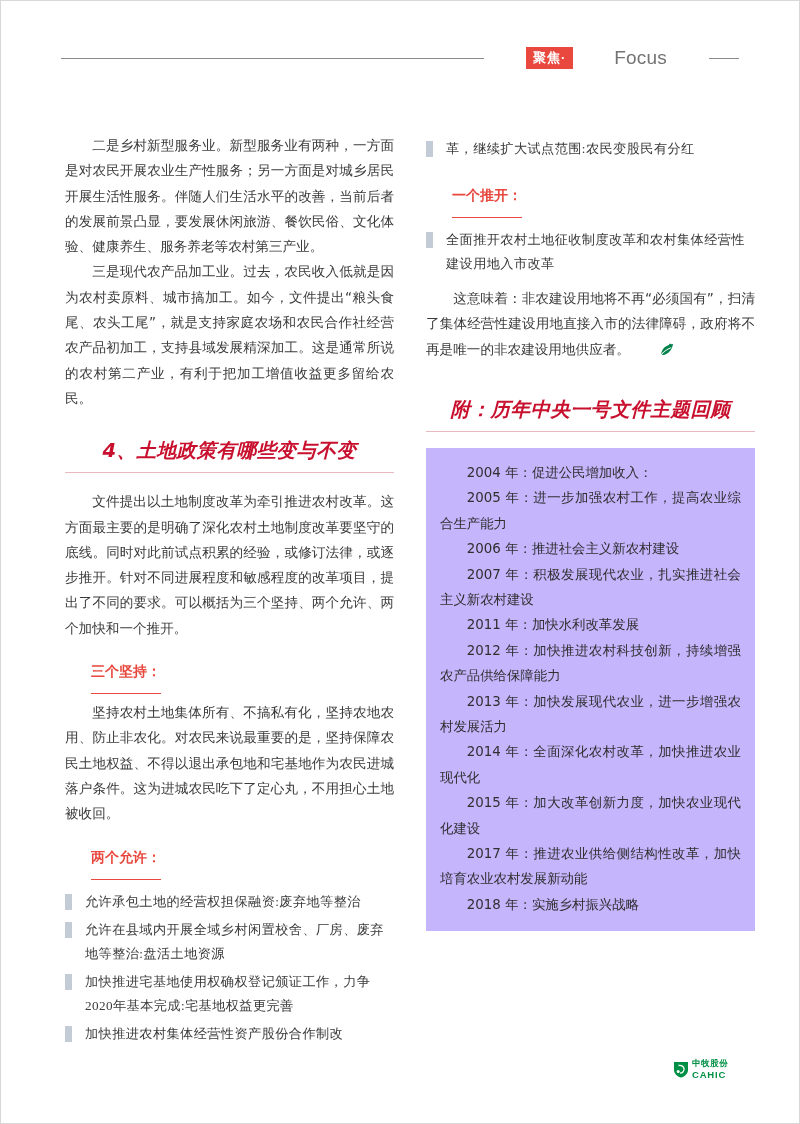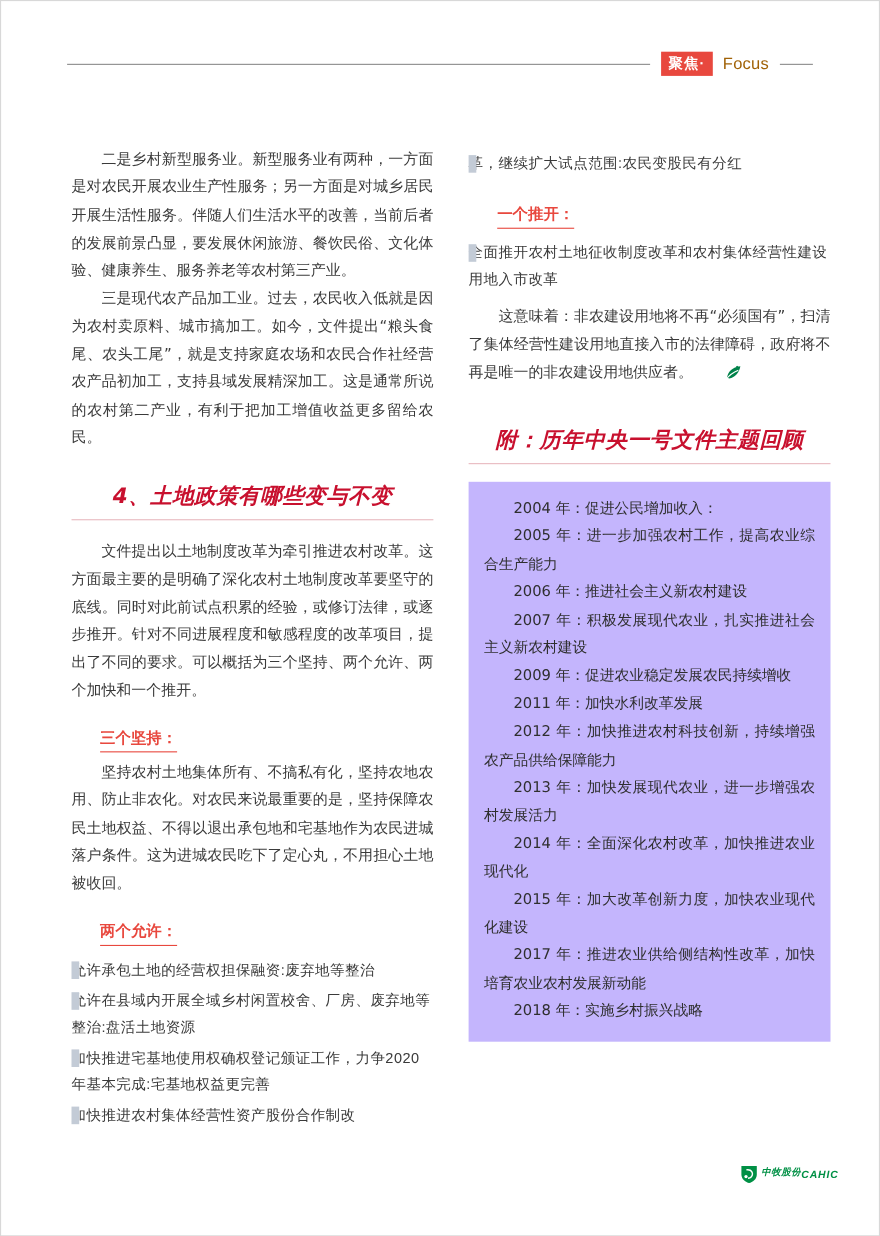--- a/index.html
+++ b/index.html
@@ -30,40 +30,41 @@
   
   .runhead {
     position: absolute;
     top: 46px;
     left: 60px;
     right: 60px;
     height: 22px;
     display: flex;
     align-items: center;
     justify-content: flex-end;
+    gap: 32px;
   }
   .runhead .rule-long {
     flex: 1 1 auto;
     height: 1px;
     background: #8a8a8a;
     margin-right: 10px;
   }
   .runhead .badge {
     background: #e8483e;
     color: #ffffff;
     font-size: 13px;
     line-height: 1;
     padding: 4px 7px 5px 7px;
     letter-spacing: 1px;
     font-weight: 700;
     white-space: nowrap;
   }
   .runhead .focus {
-    font-size: 15px;
-    color: #a16207;
+    font-size: 19px;
+    color: #737373;
     margin-left: 9px;
     letter-spacing: .2px;
     white-space: nowrap;
   }
   .runhead .rule-short {
     width: 30px;
     height: 1px;
     background: #8a8a8a;
     margin-left: 10px;
   }
@@ -118,32 +119,32 @@
   }
 
   
   .sub-label {
     margin: 20px 0 6px 26px;
     color: #e8483e;
     font-size: 14px;
     font-weight: 700;
     display: inline-block;
     border-bottom: 1px solid #e8483e;
-    padding-bottom: 2px;
+    padding-bottom: 12px;
     line-height: 20px;
     font-family: "DejaVu Sans", "Liberation Sans", sans-serif;
   }
   .sub-label-wrap { display: block; }
 
   
   .kai-item {
     position: relative;
-    padding-left: 0;
+    padding-left: 20px;
     margin-top: 4px;
-    font-family: Liberation Sans, sans-serif;
+    font-family: Liberation Serif, serif;
     font-size: 13.2px;
     line-height: 24px;
     color: #3a3a3a;
     letter-spacing: .4px;
   }
   .kai-item::before {
     content: "";
     position: absolute;
     left: 0;
     top: 4px;
@@ -182,21 +183,21 @@
   
   .footer-logo {
     position: absolute;
     left: 672px;
     top: 1058px;
     display: flex;
     align-items: center;
     gap: 3px;
   }
   .footer-logo .mark { width: 16px; height: 17px; display:block; }
-  .footer-logo .words { display: flex; flex-direction: row; line-height: 1; font-style: italic; }
+  .footer-logo .words { display: flex; flex-direction: column; line-height: 1; }
   .footer-logo .cn {
     color: #009045;
     font-size: 8.5px;
     letter-spacing: .6px;
     font-weight: 700;
     font-family: "DejaVu Sans", "Liberation Sans", sans-serif;
   }
   .footer-logo .en {
     color: #009045;
     font-size: 9.5px;
@@ -270,21 +271,20 @@
       <div class="sec-head" style="margin-top:34px;">
         <span class="t">附：历年中央一号文件主题回顾</span>
         <span class="u"></span>
       </div>
 
       <div class="graybox">
         <p class="row">2004 年：促进公民增加收入：</p>
         <p class="row">2005 年：进一步加强农村工作，提高农业综合生产能力</p>
         <p class="row">2006 年：推进社会主义新农村建设</p>
         <p class="row">2007 年：积极发展现代农业，扎实推进社会主义新农村建设</p>
-        <p class="row">2009 年：促进农业稳定发展农民持续增收</p>
         <p class="row">2011 年：加快水利改革发展</p>
         <p class="row">2012 年：加快推进农村科技创新，持续增强农产品供给保障能力</p>
         <p class="row">2013 年：加快发展现代农业，进一步增强农村发展活力</p>
         <p class="row">2014 年：全面深化农村改革，加快推进农业现代化</p>
         <p class="row">2015 年：加大改革创新力度，加快农业现代化建设</p>
         <p class="row">2017 年：推进农业供给侧结构性改革，加快培育农业农村发展新动能</p>
         <p class="row">2018 年：实施乡村振兴战略</p>
       </div>
     </div>
   </div>

